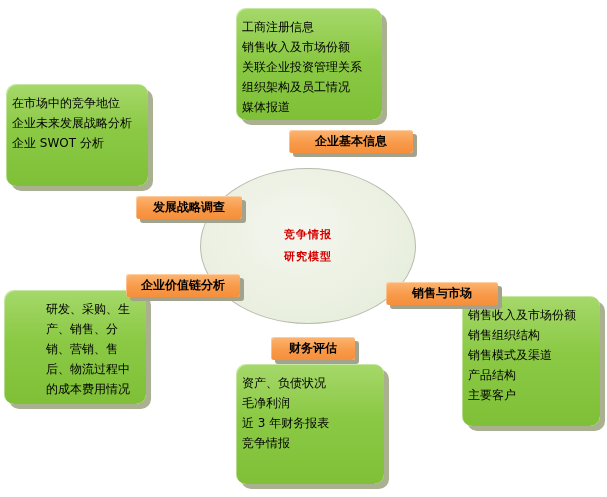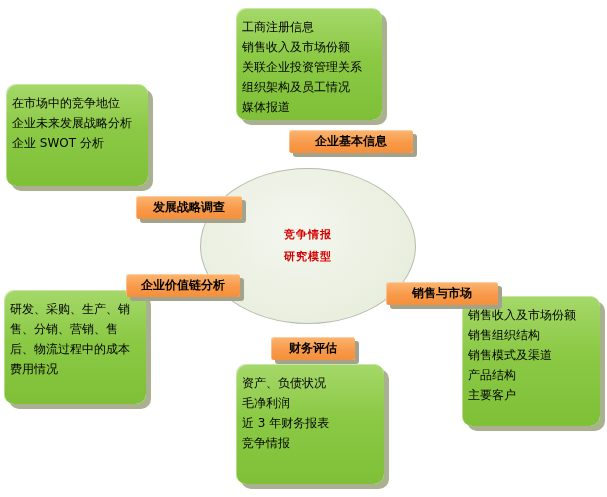--- a/index.html
+++ b/index.html
@@ -45,21 +45,21 @@
     background: linear-gradient(180deg, #a5d86a 0%, #8bc944 45%, #7fc038 100%);
     box-shadow: 5px 5px 0 #a9b191, inset 1px 1px 0 rgba(255,255,255,0.4);
     padding: 9px 6px;
     font-size: 12px;
     line-height: 20px;
     color: #000000;
     z-index: 2;
     box-sizing: border-box;
   }
   .gline { white-space: nowrap; }
-  .gwrap { white-space: normal; word-break: break-all; }
+  .gwrap { white-space: normal; word-break: break-all; margin-left: 36px; }
   #box-basic    { left: 236px; top: 8px;   width: 146px; height: 112px; }
   #box-strategy { left: 6px;   top: 84px;  width: 142px; height: 102px; }
   #box-rd       { left: 456px; top: 74px;  width: 146px; height: 122px; }
   #box-value    { left: 4px;   top: 290px; width: 142px; height: 114px; }
   #box-sales    { left: 462px; top: 296px; width: 138px; height: 130px; }
   #box-finance  { left: 236px; top: 364px; width: 148px; height: 120px; }
   
   .node {
     position: absolute;
     height: 23px;

